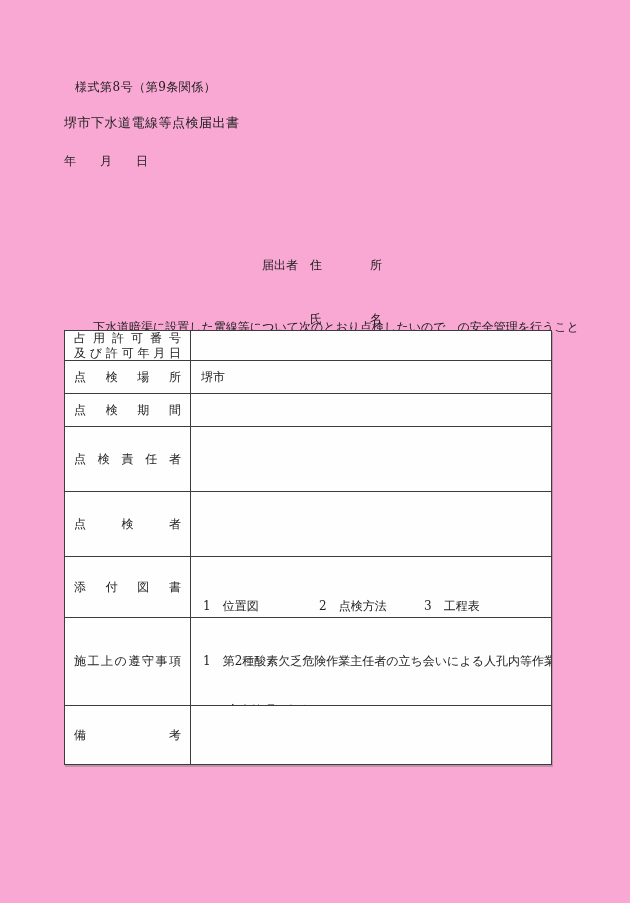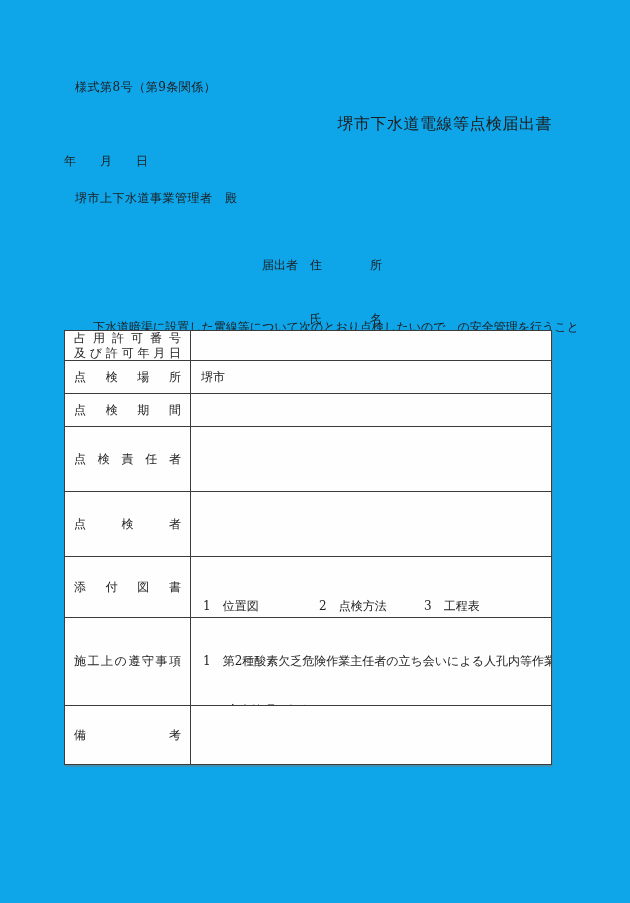--- a/index.html
+++ b/index.html
@@ -4,37 +4,37 @@
 <style>
   html, body {
     margin: 0;
     padding: 0;
     background: #fdfdfd;
   }
   .page {
     position: relative;
     width: 630px;
     height: 903px;
-    background: #0ea5e9;
+    background: #f9a8d4;
     color: #1c1c1c;
     font-family: "DejaVu Serif", "Liberation Serif", serif;
     font-size: 12px;
     overflow: hidden;
   }
   .abs { position: absolute; }
 
   .form-number {
     left: 75px; top: 79px;
     letter-spacing: 0.5px;
   }
   .doc-title {
     left: 64px; top: 114px;
     width: 488px;
-    text-align: right;
-    font-size: 16px;
+    text-align: left;
+    font-size: 13px;
     letter-spacing: 0.5px;
   }
   .date-line {
     left: 64px; top: 153px;
     width: 488px;
     padding-right: 6px;
     box-sizing: border-box;
     white-space: pre;
   }
   .addressee {
@@ -117,21 +117,20 @@
 <body>
 
 <div class="page">
 
   <div class="abs form-number">様式第8号（第9条関係）</div>
 
   <div class="abs doc-title">堺市下水道電線等点検届出書</div>
 
   <div class="abs date-line">年　　月　　日</div>
 
-  <div class="abs addressee">堺市上下水道事業管理者　殿</div>
 
   <div class="abs applicant">
     <div>届出者　住　　　　所</div>
     <div>　　　　氏　　　　名</div>
   </div>
 
   <div class="abs body-par">
     <div class="line1">下水道暗渠に設置した電線等について次のとおり点検したいので、の安全管理を行うこと</div>
     <div>内への電線等の占用に関する規程第9条第3項の規定により届け出ます。</div>
   </div>

